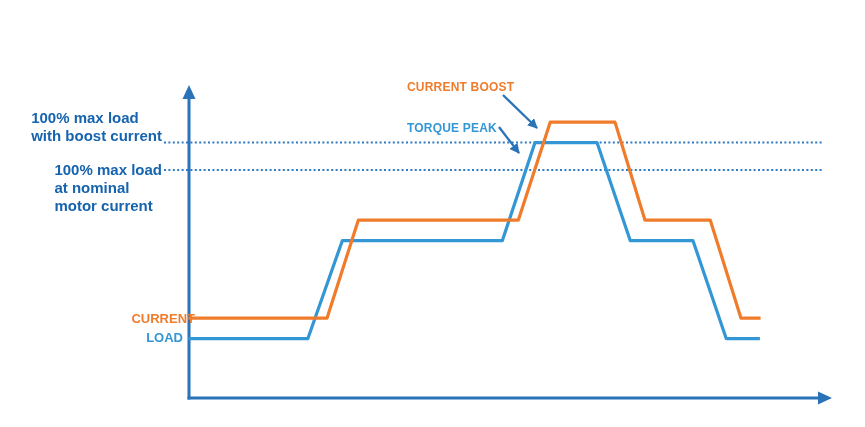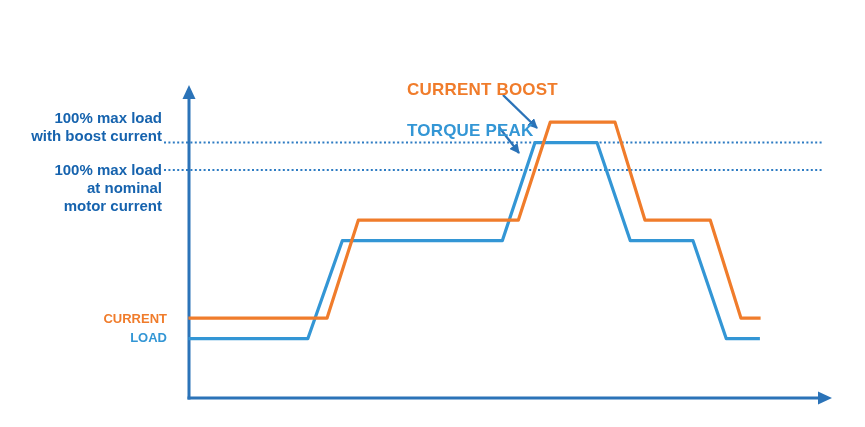--- a/index.html
+++ b/index.html
@@ -2,22 +2,22 @@
 <html><head>
 <meta charset="utf-8">
 <style>
   html,body{margin:0;padding:0;background:#ffffff;}
   .canvas{
     position:relative;width:865px;height:427px;background:#ffffff;
     font-family:"Liberation Sans",sans-serif;overflow:hidden;
   }
   .canvas svg{position:absolute;left:0;top:0;}
   .lbl{position:absolute;font-weight:bold;white-space:pre-line;}
-  .dark{color:#1663AE;font-size:15px;line-height:18px;text-align:right;}
-  .ann{font-size:17px;letter-spacing:.2px;}
+  .dark{color:#1663AE;font-size:15px;line-height:18px;}
+  .ann{font-size:12px;letter-spacing:.2px;}
   .series-lbl{font-size:13px;text-align:right;}
   .orange{color:#F07C2B;}
   .ltblue{color:#3396D5;}
   .curve{fill:none;stroke-width:3.2;stroke-linejoin:round;stroke-linecap:square;}
   .refline{stroke-width:2;stroke-dasharray:2 2.4;}
   .axis{stroke:#2B73B8;stroke-width:3;fill:none;}
   .axishead{fill:#2B73B8;stroke:none;}
   .annline{stroke:#2B73B8;stroke-width:2.3;fill:none;}
 </style>
 </head>
@@ -51,17 +51,17 @@
 with boost current</div>
 
   <div class="lbl dark" style="top:161px;right:703px;">100% max load
 at nominal
 motor current</div>
 
   <div class="lbl ann orange" style="top:80px;left:407px;">CURRENT BOOST</div>
 
   <div class="lbl ann ltblue" style="top:121px;left:407px;text-align:right;">TORQUE PEAK</div>
 
-  <div class="lbl series-lbl orange" style="top:311px;right:698px;">CURRENT</div>
+  <div class="lbl series-lbl orange" style="top:311px;right:670px;">CURRENT</div>
 
-  <div class="lbl series-lbl ltblue" style="top:330px;right:698px;">LOAD</div>
+  <div class="lbl series-lbl ltblue" style="top:330px;right:682px;">LOAD</div>
 
 </div>
 
 </body></html>

